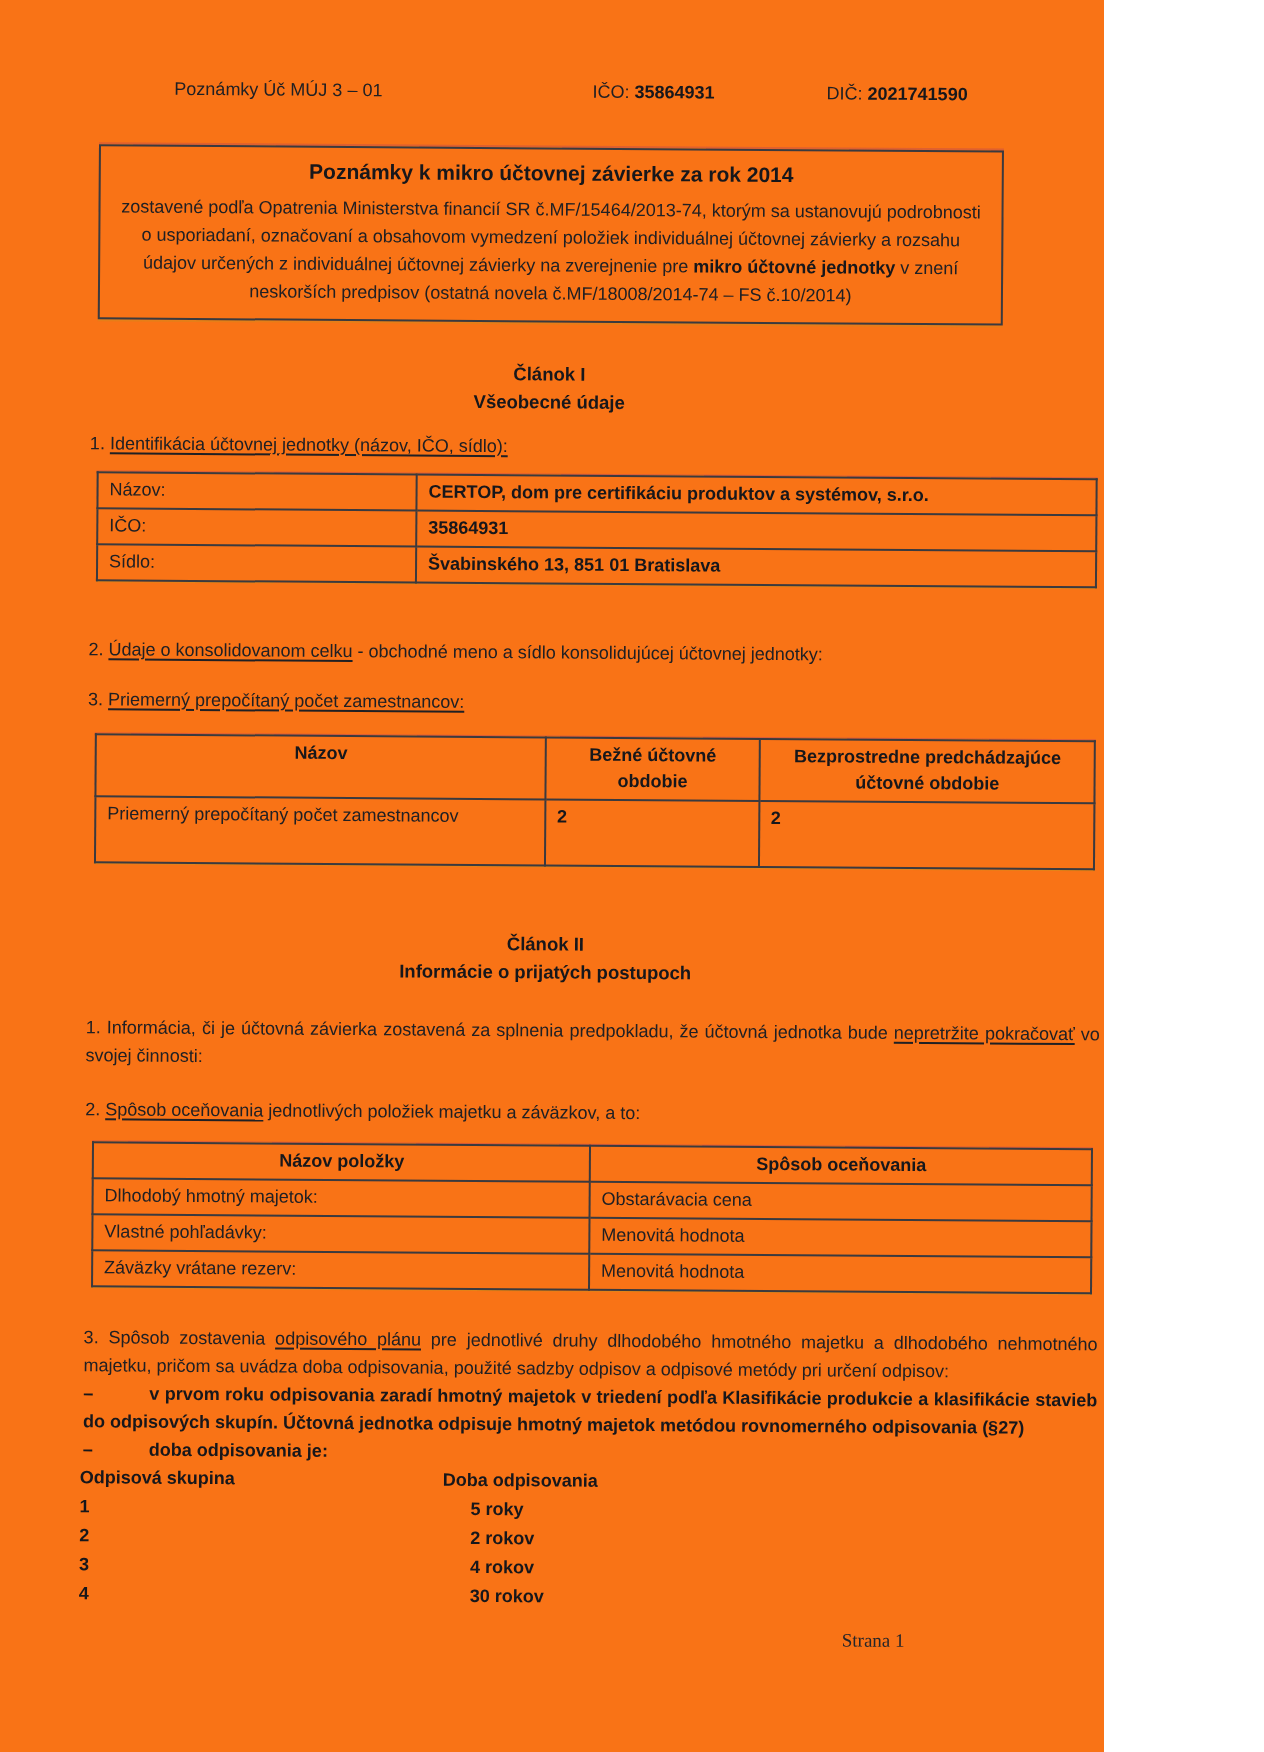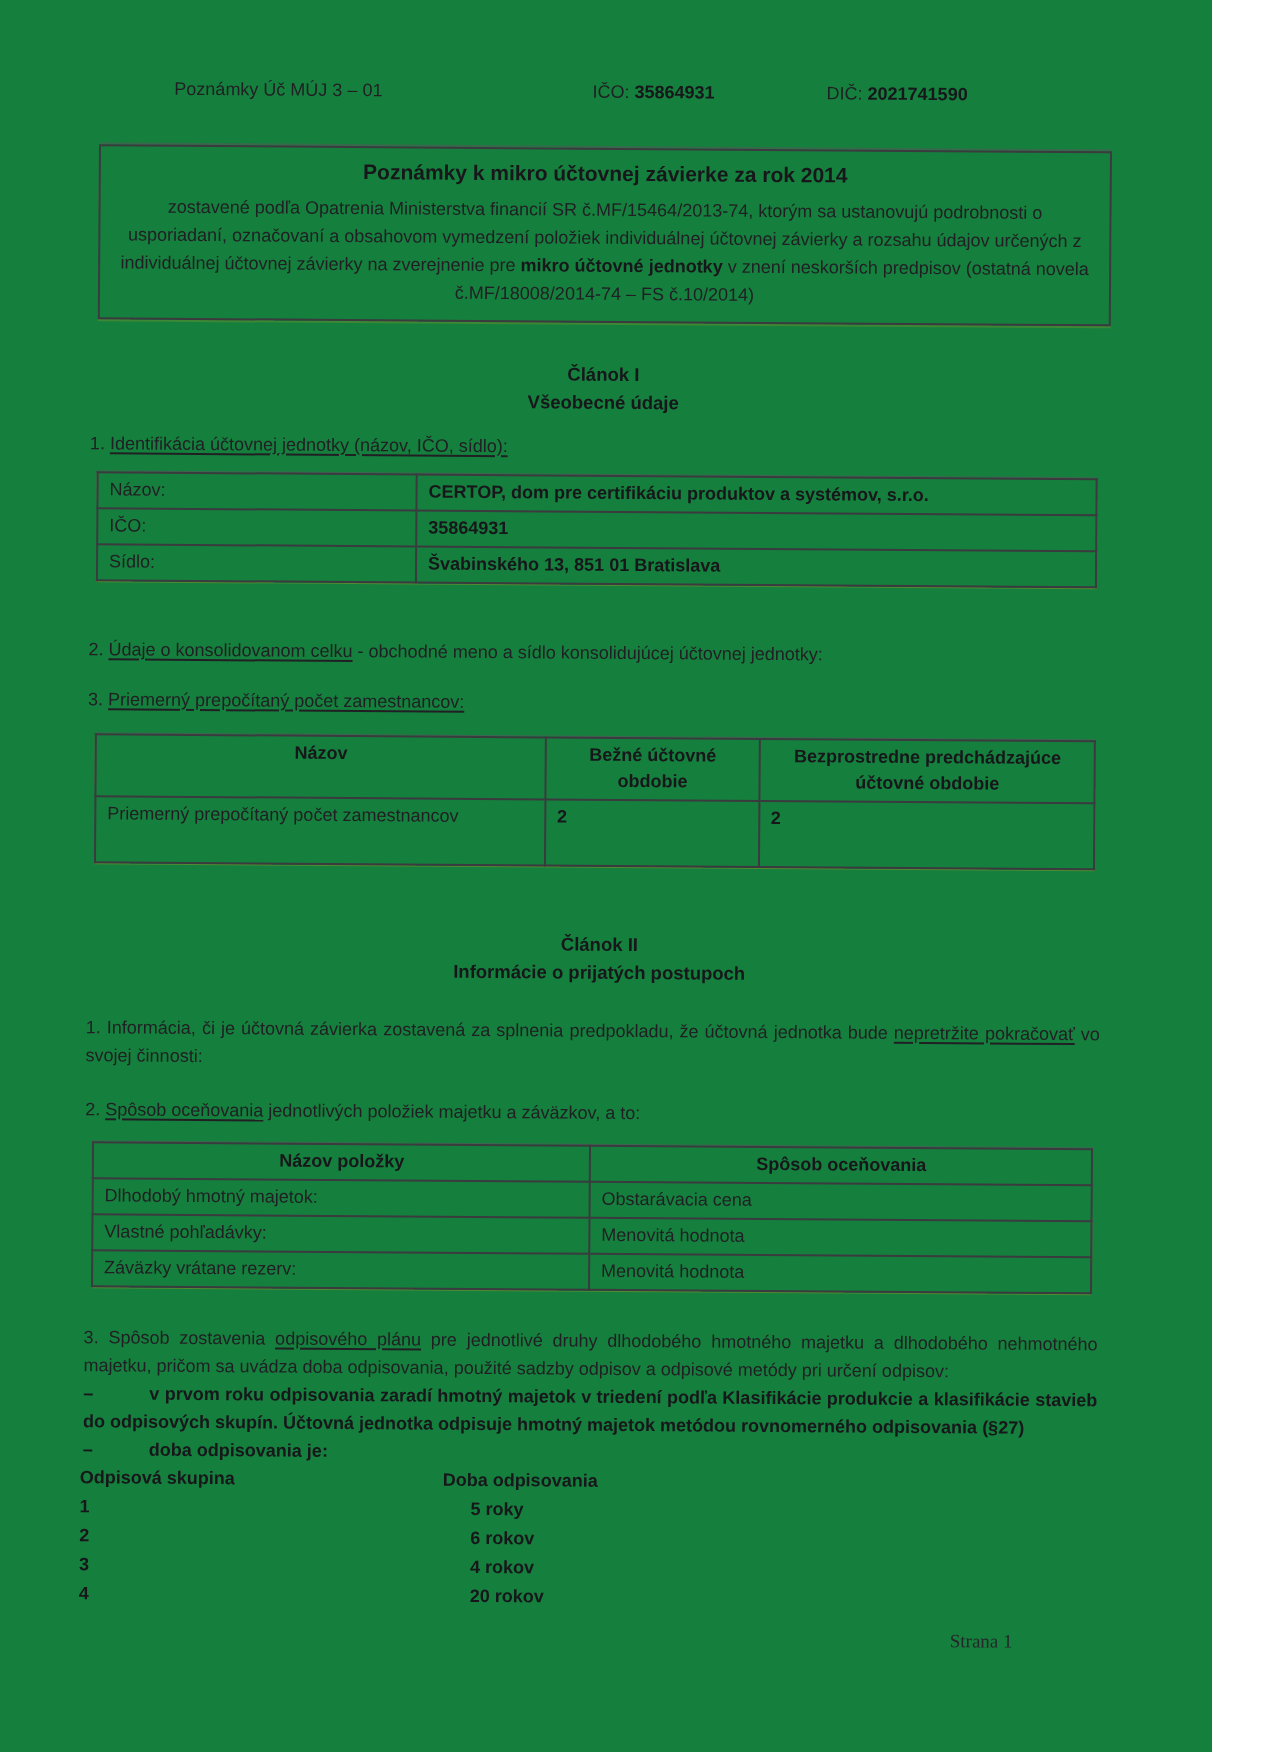--- a/index.html
+++ b/index.html
@@ -7,23 +7,23 @@
     padding: 0;
     background: #ffffff;
     width: 1264px;
     height: 1752px;
     overflow: hidden;
     font-family: "Liberation Sans", sans-serif;
     color: #202024;
   }
   .page {
     position: relative;
-    width: 1212px;
+    width: 1104px;
     height: 1752px;
-    background: #15803d;
+    background: #f97316;
   }
   .scan {
     transform: rotate(0.4deg);
     transform-origin: 60px 0;
     padding-top: 76px;
   }
   
   .doc-header {
     margin-left: 175px;
     font-size: 18px;
@@ -228,28 +228,28 @@
       <div class="dep-row">
         <span class="dep-col1">Odpisová skupina</span>
         <span>Doba odpisovania</span>
       </div>
       <div class="dep-row">
         <span class="dep-col1">1</span>
         <span class="dep-val-indent">5 roky</span>
       </div>
       <div class="dep-row">
         <span class="dep-col1">2</span>
-        <span class="dep-val-indent">6 rokov</span>
+        <span class="dep-val-indent">2 rokov</span>
       </div>
       <div class="dep-row">
         <span class="dep-col1">3</span>
         <span class="dep-val-indent">4 rokov</span>
       </div>
       <div class="dep-row">
         <span class="dep-col1">4</span>
-        <span class="dep-val-indent">20 rokov</span>
+        <span class="dep-val-indent">30 rokov</span>
       </div>
     </div>
 
     <div class="footer">Strana 1</div>
 
   </div>
 </div>
 
 </body></html>

